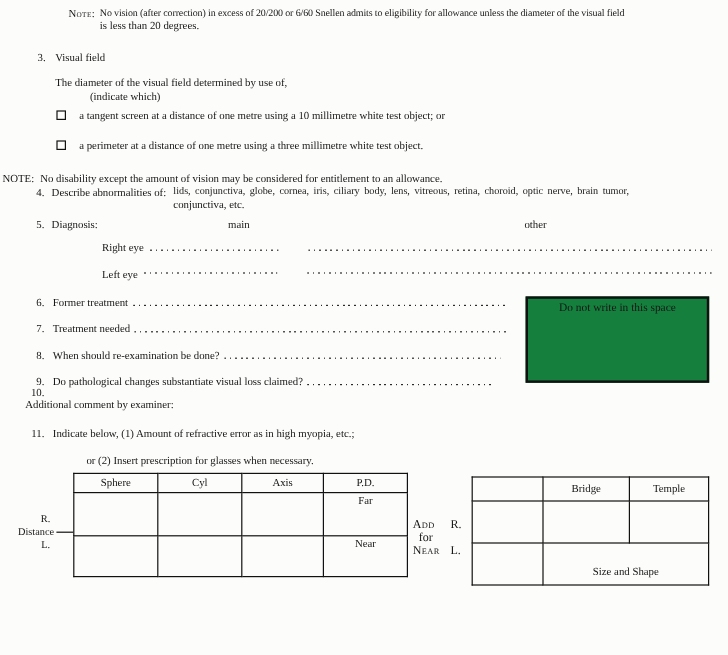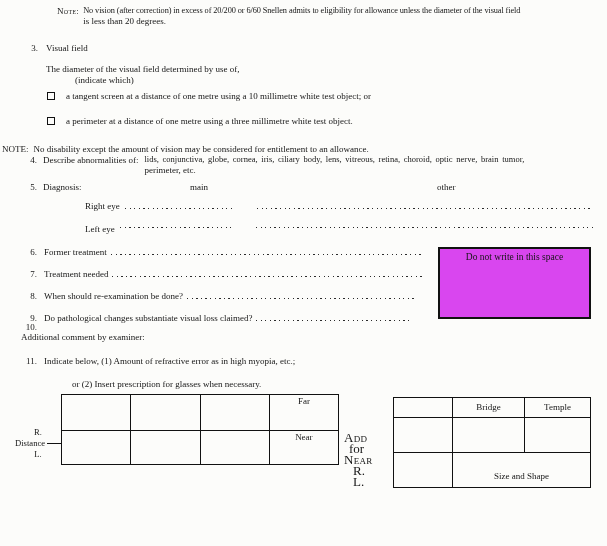--- a/index.html
+++ b/index.html
@@ -33,27 +33,27 @@
   .rx tr.r2 td { height:34px; }
   .frame { width:197px; }
   .frame td.hdr { height:20px; vertical-align:middle; }
   .frame tr.r1 td { height:35px; }
   .frame tr.r2 td { height:35px; }
   .frame td.size { vertical-align:bottom; padding-bottom:6px; }
   .dist { width:46px; font-size:8.6px; }
   .dist .ctr { text-align:center; line-height:11px; }
   .dist .mid { display:flex; align-items:center; line-height:11px; }
   .hline { flex:1 0 6px; border-bottom:1px solid #111; margin-left:2px; }
-  .addnear { display:flex; font-size:13px;flex-direction:column; }
+  .addnear { display:flex; font-size:10px; }
   .an-col1 { display:flex; flex-direction:column; line-height:11px; }
   .an-col1 .mid { padding-left:5px; }
   .an-col2 { display:flex; flex-direction:column; justify-content:space-between; margin-left:9px; line-height:11px; }
   .nowrite {
     border:2px solid #111; text-align:center; padding-top:3px; font-size:9.5px;
-    background:#d946ef;
+    background:#15803d;
   }
   .footer-row { display:flex; align-items:baseline; font-size:9.5px; }
 </style>
 </head>
 <body>
 
 <div class="page">
 
   <div class="abs flex" style="top:6px; left:57px;">
     <span class="sc" style="flex:0 0 auto; margin-right:4px;">Note:</span>
@@ -82,21 +82,21 @@
   <div class="abs flex" style="top:144px; left:2px;">
     <span style="flex:0 0 auto; margin-right:5px;">NOTE:</span>
     <span>No disability except the amount of vision may be considered for entitlement to an allowance.</span>
   </div>
 
   <div class="abs flex" style="top:155px; left:25px;">
     <span class="num" style="width:12px; margin-right:6px;">4.</span>
     <span style="flex:0 0 auto; margin-right:6px;">Describe abnormalities of:</span>
     <span>
       <span class="smallfit" style="display:block;">lids, conjunctiva, globe, cornea, iris, ciliary body, lens, vitreous, retina, choroid, optic nerve, brain tumor,</span>
-      <span style="display:block;">perimeter, etc.</span>
+      <span style="display:block;">conjunctiva, etc.</span>
     </span>
   </div>
 
   <div class="abs" style="top:182px; left:0; width:600px;">
     <span class="abs flex" style="left:25px; top:0;">
       <span class="num" style="width:12px; margin-right:6px;">5.</span>
       <span>Diagnosis:</span>
     </span>
     <span class="abs" style="left:190px; top:0;">main</span>
     <span class="abs" style="left:437px; top:0;">other</span>
@@ -146,20 +146,26 @@
   </div>
 
   <div class="abs flex" style="top:356px; left:21px;">
     <span class="num" style="width:16px; margin-right:7px;">11.</span>
     <span>Indicate below, (1) Amount of refractive error as in high myopia, etc.;</span>
   </div>
   <div class="abs" style="top:379px; left:72px;">or (2) Insert prescription for glasses when necessary.</div>
 
   <table class="rx abs" style="top:394px; left:61px;">
     <tbody>
+        <tr>
+      <td class="hdr" style="width:70px;">Sphere</td>
+      <td class="hdr" style="width:70px;">Cyl</td>
+      <td class="hdr" style="width:68px;">Axis</td>
+      <td class="hdr" style="width:70px;">P.D.</td>
+    </tr>
     <tr class="r1">
       <td></td>
       <td></td>
       <td></td>
       <td>Far</td>
     </tr>
     <tr class="r2">
       <td></td>
       <td></td>
       <td></td>

